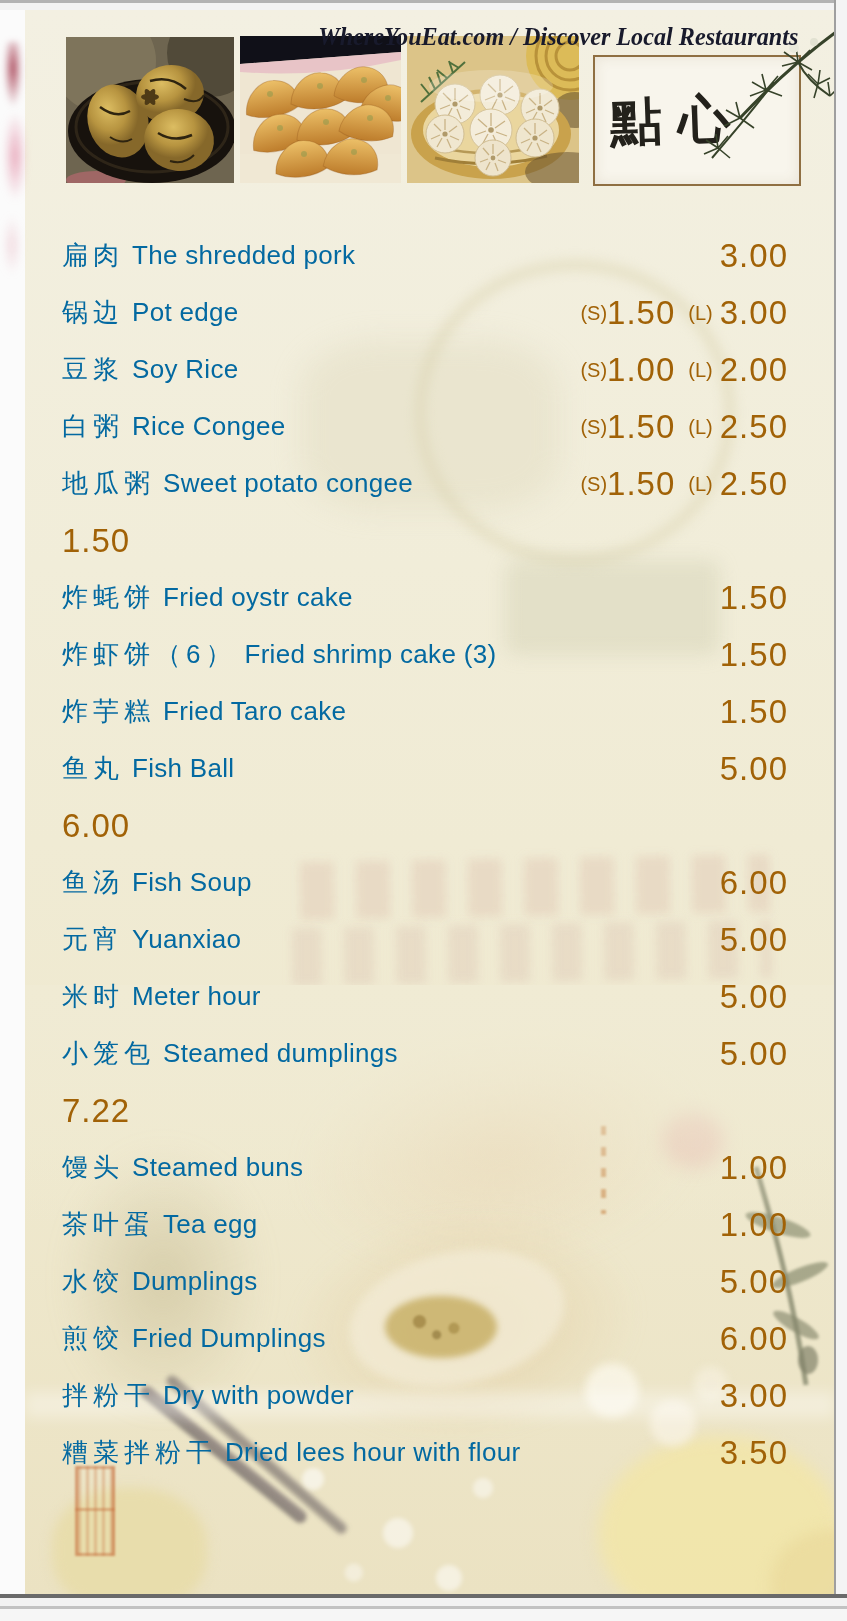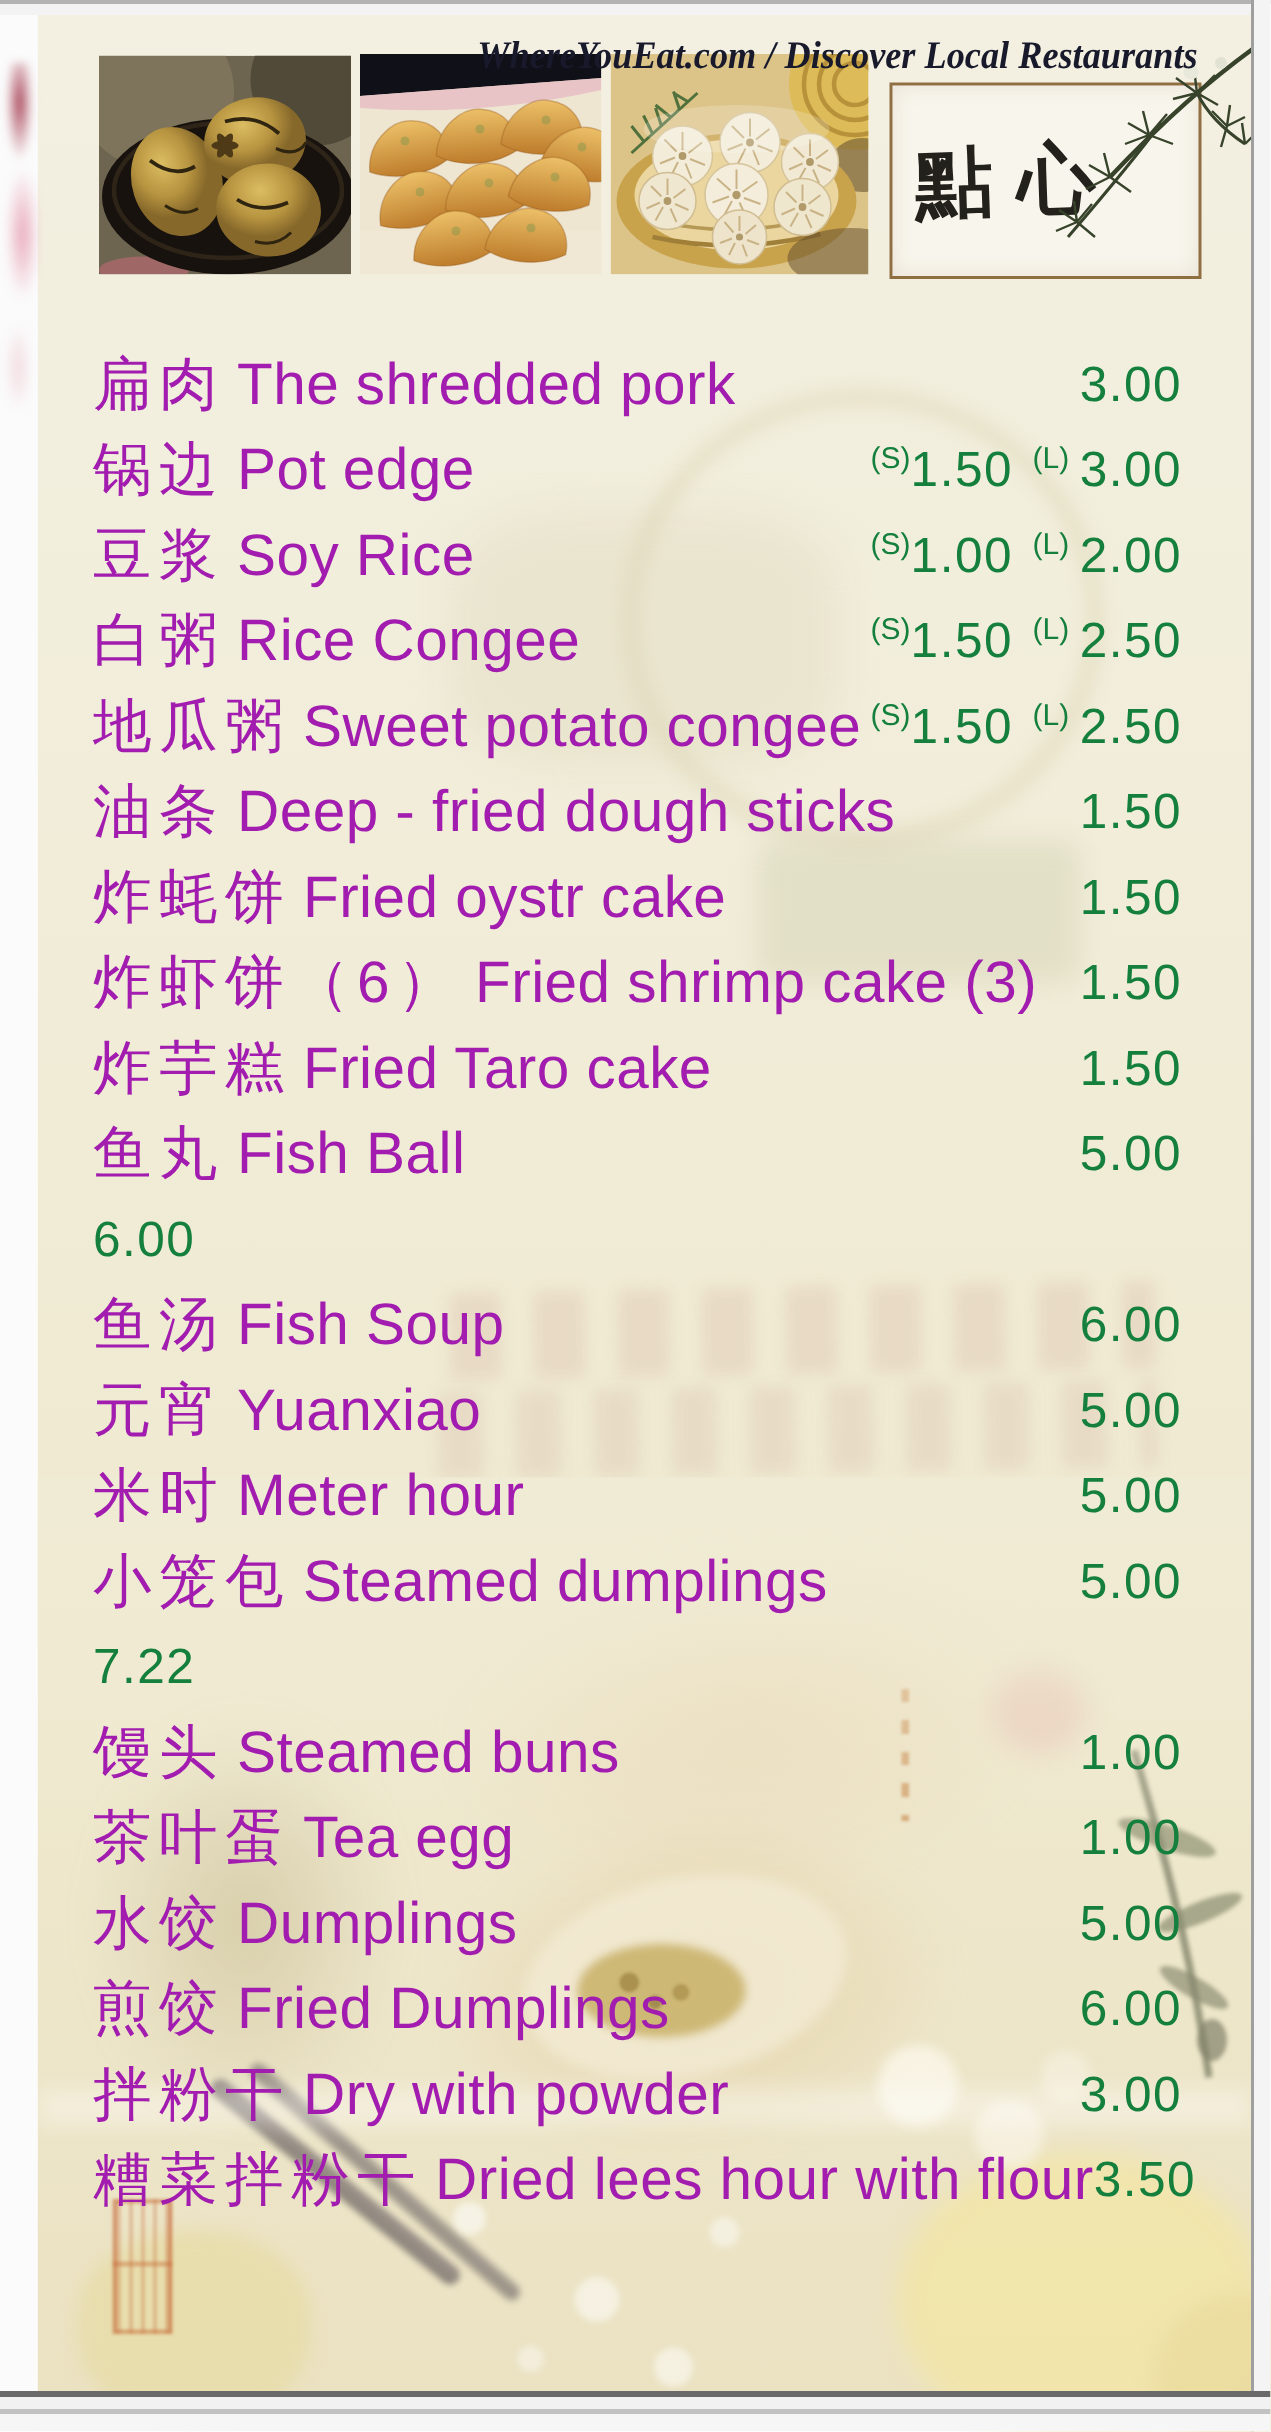--- a/index.html
+++ b/index.html
@@ -75,24 +75,24 @@
   .panel{left:593px;top:55px;width:204px;height:127px;background:#f8f5ec;border:2px solid #8f6f42;z-index:4;box-shadow:inset 0 0 14px rgba(120,100,60,.12);}
   .calli{left:610px;top:86px;z-index:5;font-family:"Liberation Serif","DejaVu Serif",serif;font-weight:bold;font-size:52px;letter-spacing:16px;color:#23211b;transform:rotate(-2deg);white-space:nowrap;}
   .branch{left:678px;top:26px;z-index:5;}
   .site-mark{right:49px;top:22px;z-index:5;white-space:nowrap;
     font-family:"Liberation Serif","DejaVu Serif",serif;font-style:italic;font-weight:bold;
     font-size:26px;color:#181a2c;transform:scaleX(.93);transform-origin:right top;letter-spacing:0;}
 
   
   .menu-list{left:62px;top:227px;width:726px;z-index:5;}
   .menu-row{height:57px;display:flex;align-items:center;}
-  .item-name{flex:1;white-space:nowrap;font-size:39px;color:#a21caf;}
+  .item-name{flex:1;white-space:nowrap;font-size:26px;color:#0369a1;}
   .item-name .zh{letter-spacing:5px;}
   .item-name .en{margin-left:8px;letter-spacing:.3px;}
-  .prices{white-space:nowrap;display:flex;font-size:33px;color:#15803d;letter-spacing:1px;}
+  .prices{white-space:nowrap;display:flex;align-items:center;font-size:33px;color:#a16207;letter-spacing:1px;}
   .prices .sl{font-size:20px;letter-spacing:0;position:relative;top:1px;}
   .prices .sl-l{margin-left:13px;margin-right:7px;}
   .prices span:empty{display:none;}
 </style>
 </head>
 <body>
 
 <div class="abs page"></div>
 
 <div class="abs ghost ghost-ring"></div>
@@ -354,23 +354,20 @@
       <span class="zh">地瓜粥</span><span class="en">Sweet potato congee</span>
     </div>
     <div class="prices">
       <span class="sl">(S)</span>
         <span>1.50</span>
         <span class="sl sl-l">(L)</span>
         <span>2.50</span>
     </div>
   </div>
     <div class="menu-row">
-    <div class="item-name">
-      <span class="zh">油条</span><span class="en">Deep - fried dough sticks</span>
-    </div>
     <div class="prices">
       <span>1.50</span>
     </div>
   </div>
     <div class="menu-row">
     <div class="item-name">
       <span class="zh">炸蚝饼</span><span class="en">Fried oystr cake</span>
     </div>
     <div class="prices">
       <span>1.50</span>

